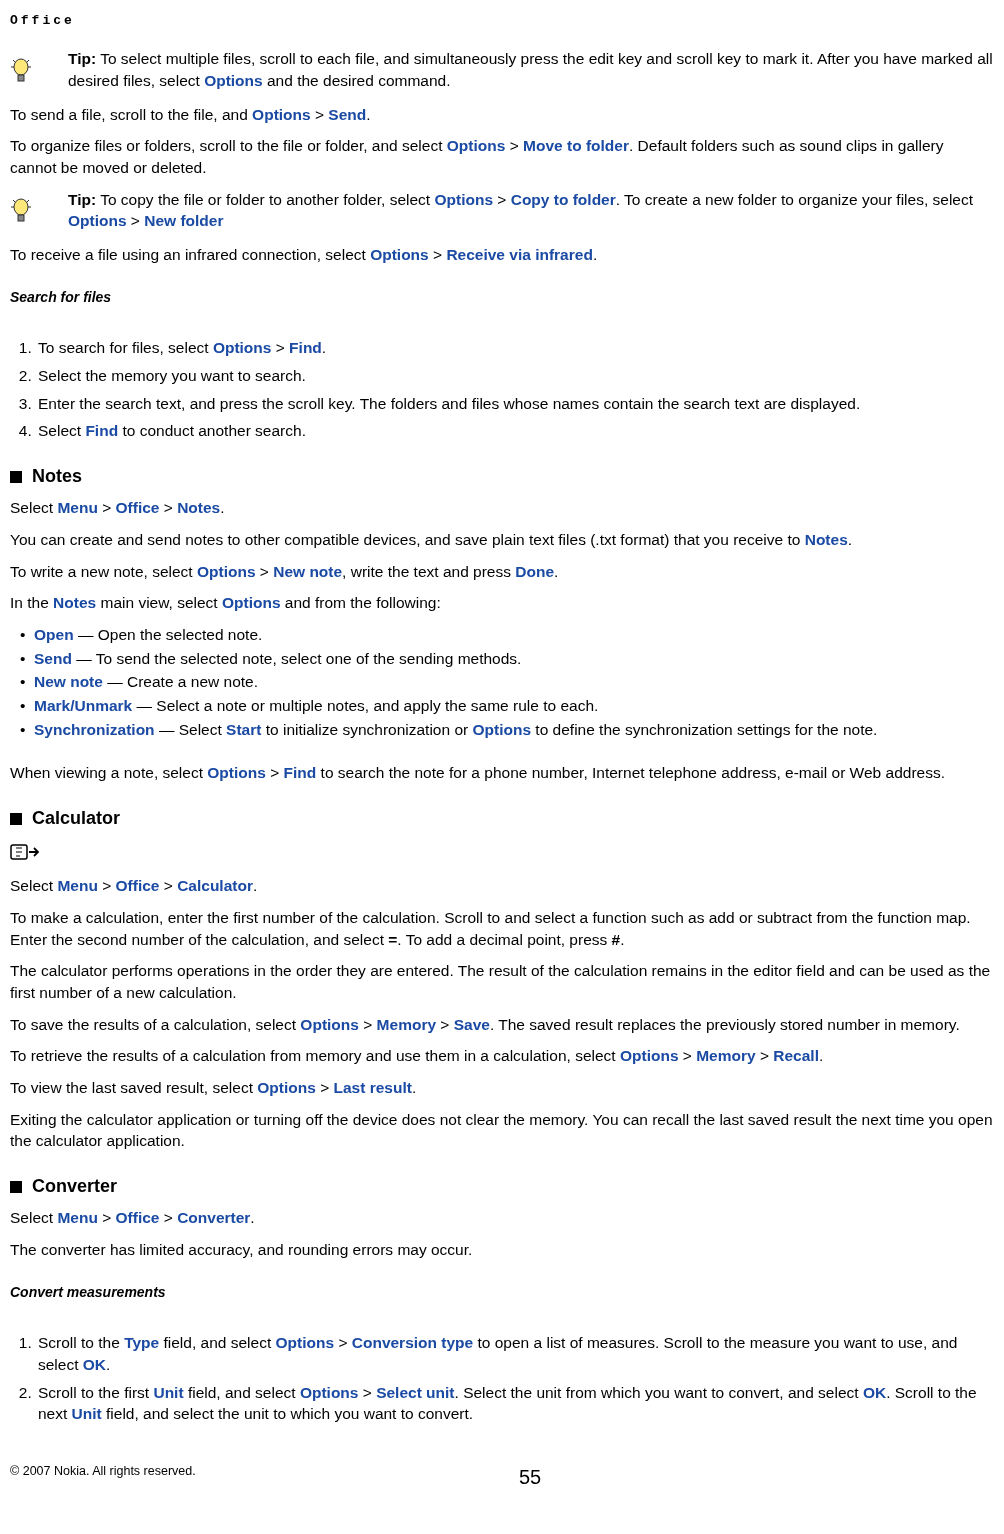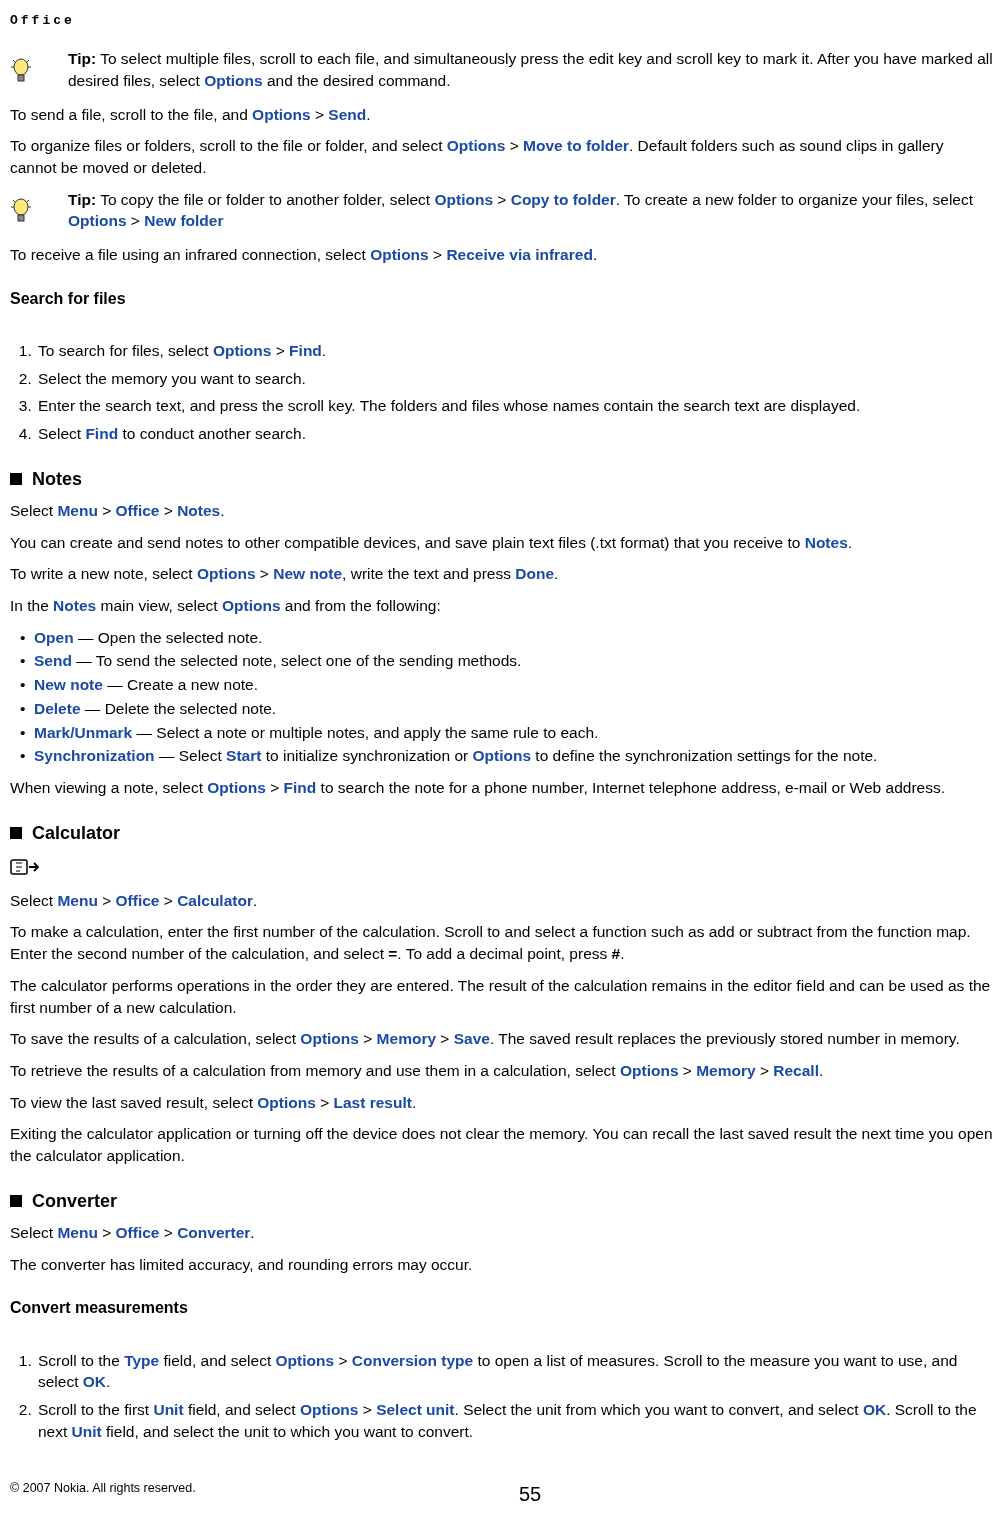--- a/index.html
+++ b/index.html
@@ -29,42 +29,43 @@
       flex-shrink: 0;
       margin-right: 8px;
       display: flex;
       justify-content: flex-start;
     }
     .tip-icon svg, .note-icon svg { margin-top: 2px; }
     .blue { color: #1a4aa3; font-weight: bold; }
     .bold { font-weight: bold; }
     p { margin-bottom: 10px; }
     h2 {
-      font-size: 16px;
+      font-size: 14px;
       font-weight: bold;
       margin-top: 22px;
       margin-bottom: 8px;
+      font-style: italic;
     }
     h3 {
       font-size: 18px;
       font-weight: bold;
       margin-top: 22px;
       margin-bottom: 8px;
       display: flex;
       align-items: center;
     }
     h3 .sq {
       display: inline-block;
       width: 12px; height: 12px;
       background: #000;
       margin-right: 10px;
     }
     ol { list-style: decimal; padding-left: 26px; margin-bottom: 10px; margin-top: 30px; }
     ol li { margin-bottom: 6px; padding-left: 2px; }
-    ul.bullets { list-style: none; padding-left: 10px; margin-bottom: 10px; }
+    ul.bullets { list-style: none; padding-left: 10px; margin-bottom: 22px; }
     ul.bullets li { margin-bottom: 2px; }
     ul.bullets li .dot { display: inline-block; width: 14px; }
     .footer {
       position: relative;
       margin-top: 38px;
       font-size: 12.5px;
     }
     .footer .page-num {
       position: absolute;
       left: 50%;
@@ -148,21 +149,20 @@
 <p>
   <span>To write a new note, select </span><span class="blue">Options</span><span> &gt; </span><span class="blue">New note</span><span>, write the text and press </span><span class="blue">Done</span><span>.</span>
 </p>
 <p>
   <span>In the </span><span class="blue">Notes</span><span> main view, select </span><span class="blue">Options</span><span> and from the following:</span>
 </p>
 <ul class="bullets">
   <li><span class="dot">•</span><span class="blue">Open</span><span> — Open the selected note.</span></li>
   <li><span class="dot">•</span><span class="blue">Send</span><span> — To send the selected note, select one of the sending methods.</span></li>
   <li><span class="dot">•</span><span class="blue">New note</span><span> — Create a new note.</span></li>
-  <li><span class="dot">•</span><span class="blue">Delete</span><span> — Delete the selected note.</span></li>
   <li><span class="dot">•</span><span class="blue">Mark/Unmark</span><span> — Select a note or multiple notes, and apply the same rule to each.</span></li>
   <li><span class="dot">•</span><span class="blue">Synchronization</span><span> —  Select </span><span class="blue">Start</span><span> to initialize synchronization or </span><span class="blue">Options</span><span> to define the synchronization settings for the note.</span></li>
 </ul>
 <p>
   <span>When viewing a note, select </span><span class="blue">Options</span><span> &gt; </span><span class="blue">Find</span><span> to search the note for a phone number, Internet telephone address, e-mail or Web address.</span>
 </p>
 
 <h3>
     <span class="sq"></span>
     <span>Calculator</span>

